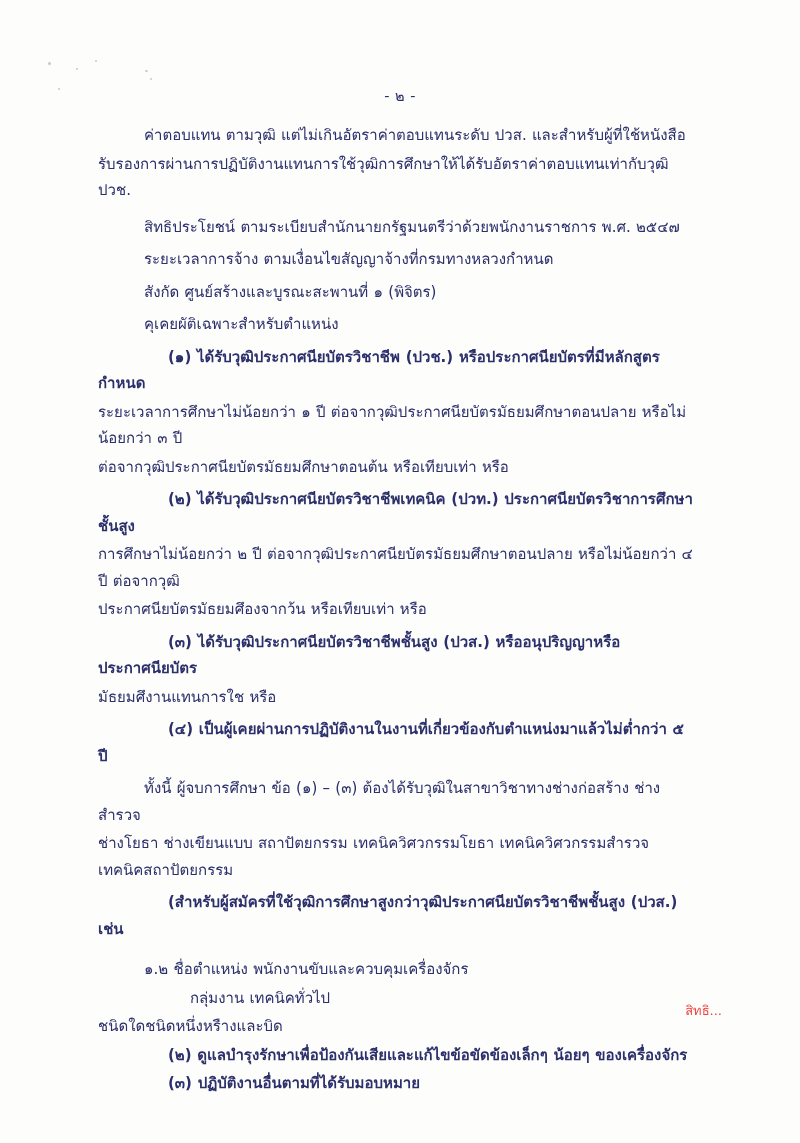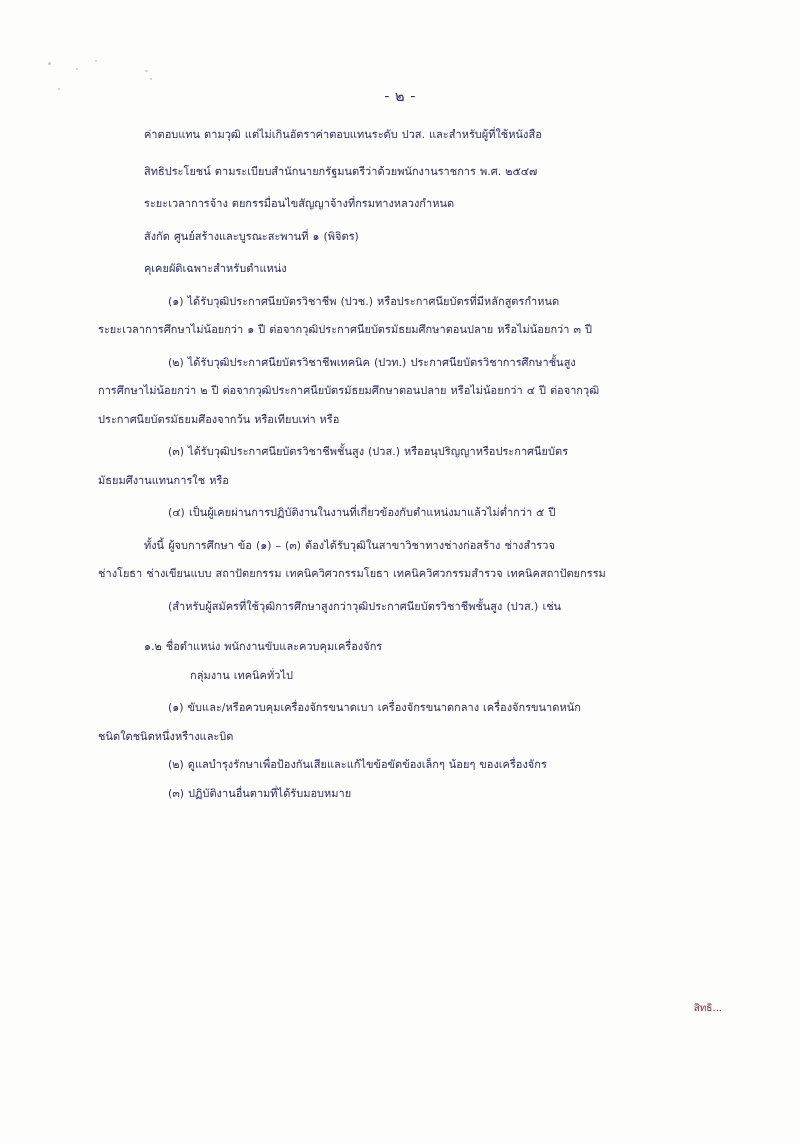--- a/index.html
+++ b/index.html
@@ -43,81 +43,82 @@
 
   .body {
     position: absolute;
     left: 98px;
     top: 122px;
     width: 612px;
   }
 
   p {
     margin: 0 12px 2px 0;
-    font-size: 11px;
+    font-size: 15px;
     line-height: 26.5px;
     color: #2b2f6b;
     text-align: left;
     word-spacing: 0.5px;
   }
 
   .ind-0  { text-indent: 0; }
   .ind-1  { text-indent: 46px; }
-  .ind-2  { text-indent: 70px; }
+  .ind-2  { text-indent: 70px; font-weight: bold; }
   .gap-sm { margin-top: 6px; }
   .gap-md { margin-top: 10px; }
   .gap-lg { margin-top: 14px; }
 
   .sub-indent {
     padding-left: 92px;
   }
 
   .sig {
     position: absolute;
     right: 78px;
     top: 1000px;
-    font-size: 10px;
-    color: #7f1d1d;
+    font-size: 13px;
+    color: #ef4444;
   }
 </style>
 </head>
 <body>
 
 <div class="page">
 
   <span class="speckle sp1"></span>
   <span class="speckle sp2"></span>
   <span class="speckle sp3"></span>
   <span class="speckle sp4"></span>
   <span class="speckle sp5"></span>
   <span class="speckle sp6"></span>
 
   <div class="page-number">- ๒ -</div>
 
   <div class="body">
     <p class="ind-1">ค่าตอบแทน ตามวุฒิ แต่ไม่เกินอัตราค่าตอบแทนระดับ ปวส. และสำหรับผู้ที่ใช้หนังสือ</p>
+    <p class="ind-0">รับรองการผ่านการปฏิบัติงานแทนการใช้วุฒิการศึกษาให้ได้รับอัตราค่าตอบแทนเท่ากับวุฒิ ปวช.</p>
     <p class="ind-1 gap-md">สิทธิประโยชน์  ตามระเบียบสำนักนายกรัฐมนตรีว่าด้วยพนักงานราชการ พ.ศ. ๒๕๔๗</p>
-    <p class="ind-1 gap-sm">ระยะเวลาการจ้าง  ตยกรรมื่อนไขสัญญาจ้างที่กรมทางหลวงกำหนด</p>
+    <p class="ind-1 gap-sm">ระยะเวลาการจ้าง  ตามเงื่อนไขสัญญาจ้างที่กรมทางหลวงกำหนด</p>
     <p class="ind-1 gap-sm">สังกัด ศูนย์สร้างและบูรณะสะพานที่ ๑ (พิจิตร)</p>
     <p class="ind-1 gap-sm">คุเคยผัติเฉพาะสำหรับตำแหน่ง</p>
     <p class="ind-2 gap-sm">(๑) ได้รับวุฒิประกาศนียบัตรวิชาชีพ (ปวช.) หรือประกาศนียบัตรที่มีหลักสูตรกำหนด</p>
     <p class="ind-0">ระยะเวลาการศึกษาไม่น้อยกว่า ๑ ปี ต่อจากวุฒิประกาศนียบัตรมัธยมศึกษาตอนปลาย หรือไม่น้อยกว่า ๓ ปี</p>
+    <p class="ind-0">ต่อจากวุฒิประกาศนียบัตรมัธยมศึกษาตอนต้น หรือเทียบเท่า หรือ</p>
     <p class="ind-2 gap-sm">(๒) ได้รับวุฒิประกาศนียบัตรวิชาชีพเทคนิค (ปวท.) ประกาศนียบัตรวิชาการศึกษาชั้นสูง</p>
     <p class="ind-0">การศึกษาไม่น้อยกว่า ๒ ปี ต่อจากวุฒิประกาศนียบัตรมัธยมศึกษาตอนปลาย หรือไม่น้อยกว่า ๔ ปี ต่อจากวุฒิ</p>
     <p class="ind-0">ประกาศนียบัตรมัธยมศึองจากว้น หรือเทียบเท่า หรือ</p>
     <p class="ind-2 gap-sm">(๓) ได้รับวุฒิประกาศนียบัตรวิชาชีพชั้นสูง (ปวส.) หรืออนุปริญญาหรือประกาศนียบัตร</p>
     <p class="ind-0">มัธยมศึงานแทนการใช หรือ</p>
     <p class="ind-2 gap-sm">(๔) เป็นผู้เคยผ่านการปฏิบัติงานในงานที่เกี่ยวข้องกับตำแหน่งมาแล้วไม่ต่ำกว่า ๕ ปี</p>
     <p class="ind-1 gap-sm">ทั้งนี้ ผู้จบการศึกษา ข้อ (๑) – (๓) ต้องได้รับวุฒิในสาขาวิชาทางช่างก่อสร้าง ช่างสำรวจ</p>
     <p class="ind-0">ช่างโยธา ช่างเขียนแบบ สถาปัตยกรรม เทคนิควิศวกรรมโยธา เทคนิควิศวกรรมสำรวจ เทคนิคสถาปัตยกรรม</p>
     <p class="ind-2 gap-sm">(สำหรับผู้สมัครที่ใช้วุฒิการศึกษาสูงกว่าวุฒิประกาศนียบัตรวิชาชีพชั้นสูง (ปวส.) เช่น</p>
 
     <p class="ind-1 gap-lg">๑.๒ ชื่อตำแหน่ง พนักงานขับและควบคุมเครื่องจักร</p>
     <p class="sub-indent">กลุ่มงาน  เทคนิคทั่วไป</p>
-    <p class="ind-2 gap-sm">(๑) ขับและ/หรือควบคุมเครื่องจักรขนาดเบา เครื่องจักรขนาดกลาง เครื่องจักรขนาดหนัก</p>
     <p class="ind-0">ชนิดใดชนิดหนึ่งหรืางและบิด</p>
     <p class="ind-2">(๒) ดูแลบำรุงรักษาเพื่อป้องกันเสียและแก้ไขข้อขัดข้องเล็กๆ น้อยๆ ของเครื่องจักร</p>
     <p class="ind-2">(๓) ปฏิบัติงานอื่นตามที่ได้รับมอบหมาย</p>
 
   </div>
 
   <div class="sig">สิทธิ...</div>
 </div>
 
 </body></html>

